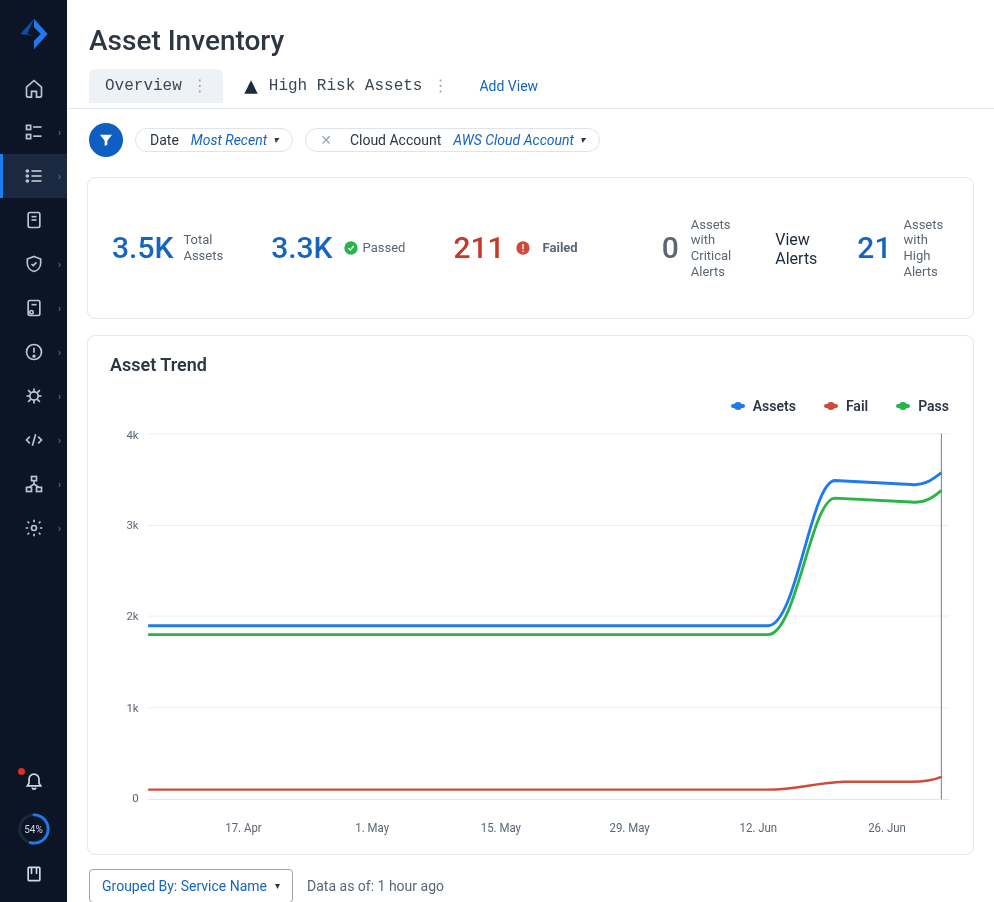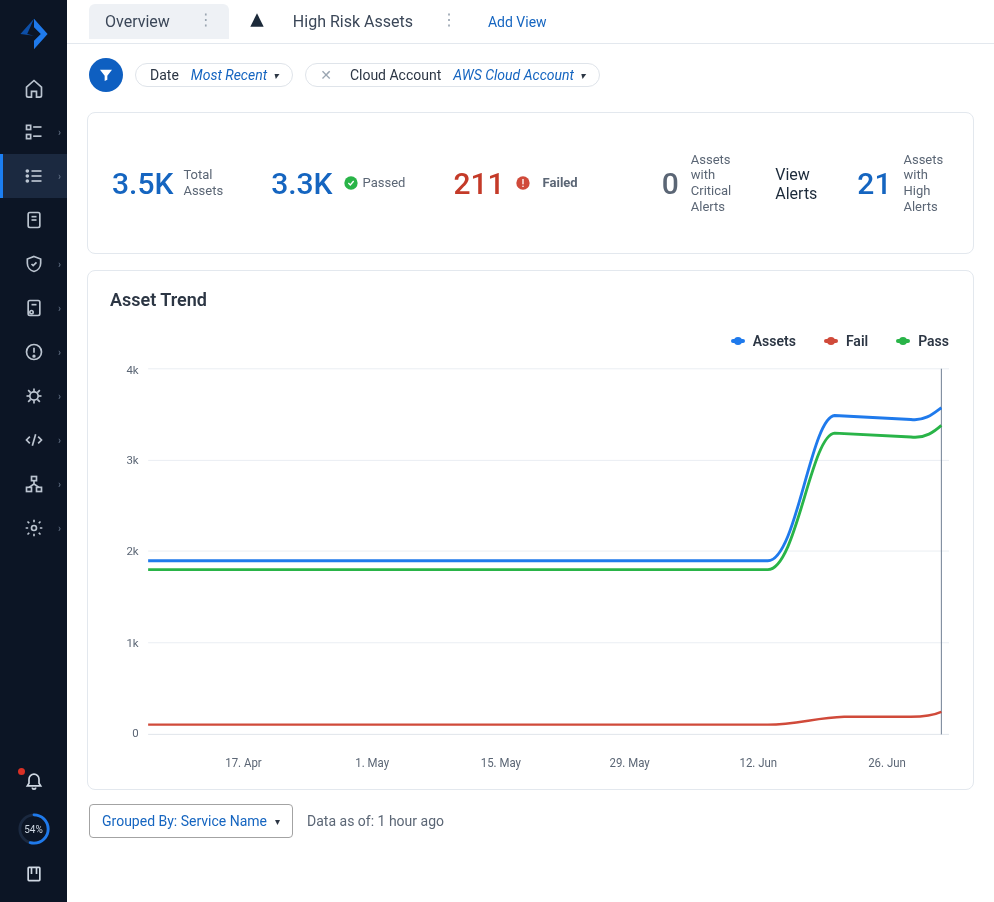--- a/index.html
+++ b/index.html
@@ -21,21 +21,21 @@
   .bell-dot { position:absolute; top:-2px; left:-6px; width:7px; height:7px; background:#d93025; border-radius:50%; }
   .ring { width:34px; height:34px; position:relative; display:flex; align-items:center; justify-content:center; }
   .ring svg { position:absolute; inset:0; }
   .ring-label { font-size:10px; color:#cfd8e3; position:relative; }
 
   
   .main { flex:1; overflow:hidden; display:flex; flex-direction:column; }
   .page-title { padding:24px 22px 8px 22px; font-size:28px; font-weight:500; color:#2c3644; }
 
   .tabbar { display:flex; align-items:center; padding:0 22px; border-bottom:1px solid #e3e8ee; gap:4px; height:44px; }
-  .tab { display:flex; align-items:flex-start; gap:28px; padding:8px 16px; font-size:16px; color:#3b4758; cursor:pointer; border-radius:6px 6px 0 0; }
+  .tab { display:flex; align-items:flex-end; gap:10px; padding:8px 16px; font-size:16px; color:#3b4758; cursor:pointer; border-radius:6px 6px 0 0;font-family:Liberation Mono, monospace; }
   .tab.active { background:#eef1f5; }
   .tab .kebab { color:#9aa5b1; font-size:16px; line-height:1; letter-spacing:-1px; cursor:pointer; }
   .tab .tab-icon { display:flex; }
   .add-view { margin-left:12px; color:#1565c0; font-size:14px; cursor:pointer; }
 
   .filterbar { display:flex; align-items:center; gap:12px; padding:14px 22px; }
   .filter-btn { width:34px; height:34px; border-radius:50%; background:#0e5fc1; display:flex; align-items:center; justify-content:center; cursor:pointer; }
   .pill { display:flex; align-items:center; border:1px solid #dfe4ea; border-radius:18px; background:#fff; height:24px; padding:0 14px; font-size:14px; gap:12px; }
   .pill .lbl { color:#2c3644; }
   .pill .val { color:#1565c0; display:flex; align-items:center; gap:6px; cursor:pointer;font-style:italic; }
@@ -210,20 +210,21 @@
         <svg width="20" height="20" viewBox="0 0 24 24" fill="none" stroke="#cfd8e3" stroke-width="2">
             <rect x="5" y="4" width="14" height="16" rx="1"></rect>
             <line x1="9" y1="4" x2="9" y2="12"></line>
             <line x1="15" y1="4" x2="15" y2="12"></line>
           </svg>
       </div>
     </div>
   </aside>
 
   <main class="main">
+    <div class="page-title">Asset Inventory</div>
 
     <div class="tabbar">
       <div class="tab active">
         <span>Overview</span>
         <span class="kebab">⋮</span>
       </div>
       <div class="tab">
         <span class="tab-icon">
           <svg width="16" height="16" viewBox="0 0 24 24">
               <polygon points="12,2 22,22 2,22" fill="#1c2a3a"></polygon>

